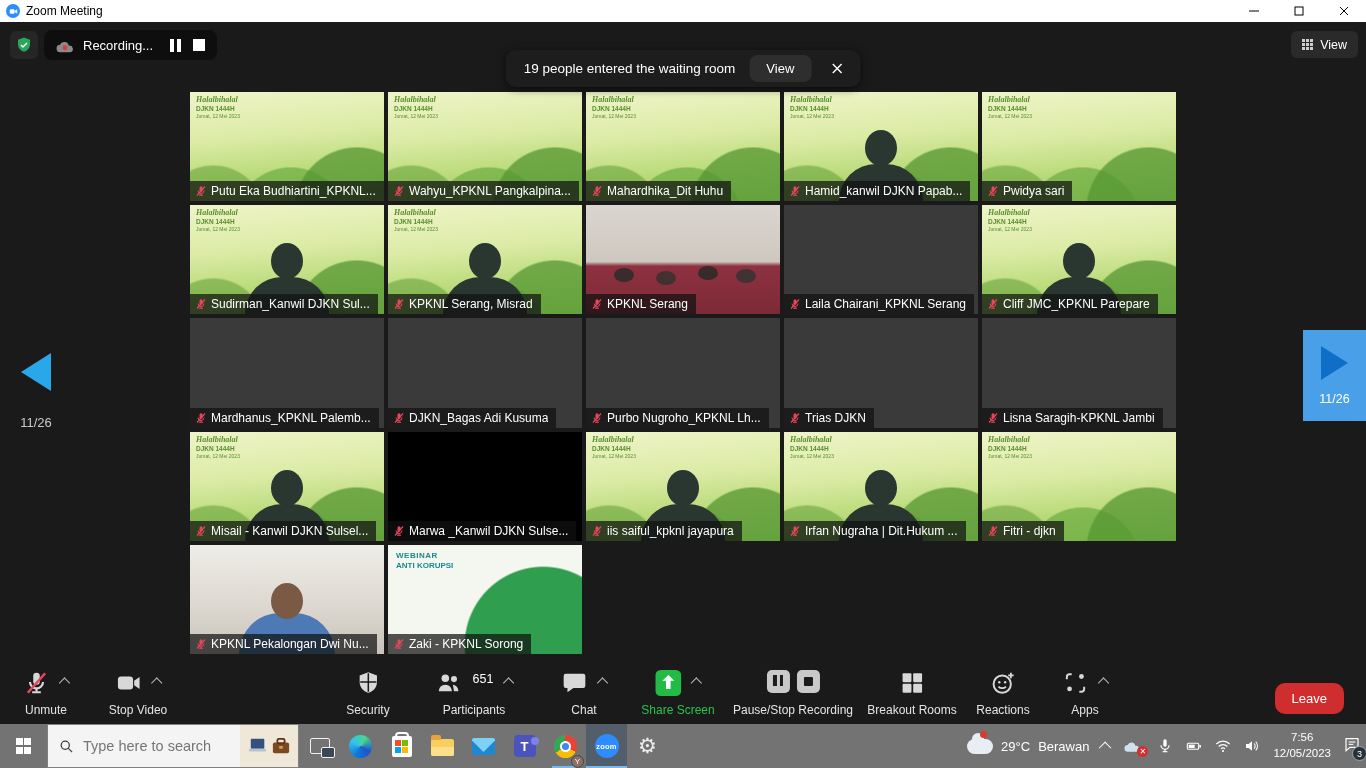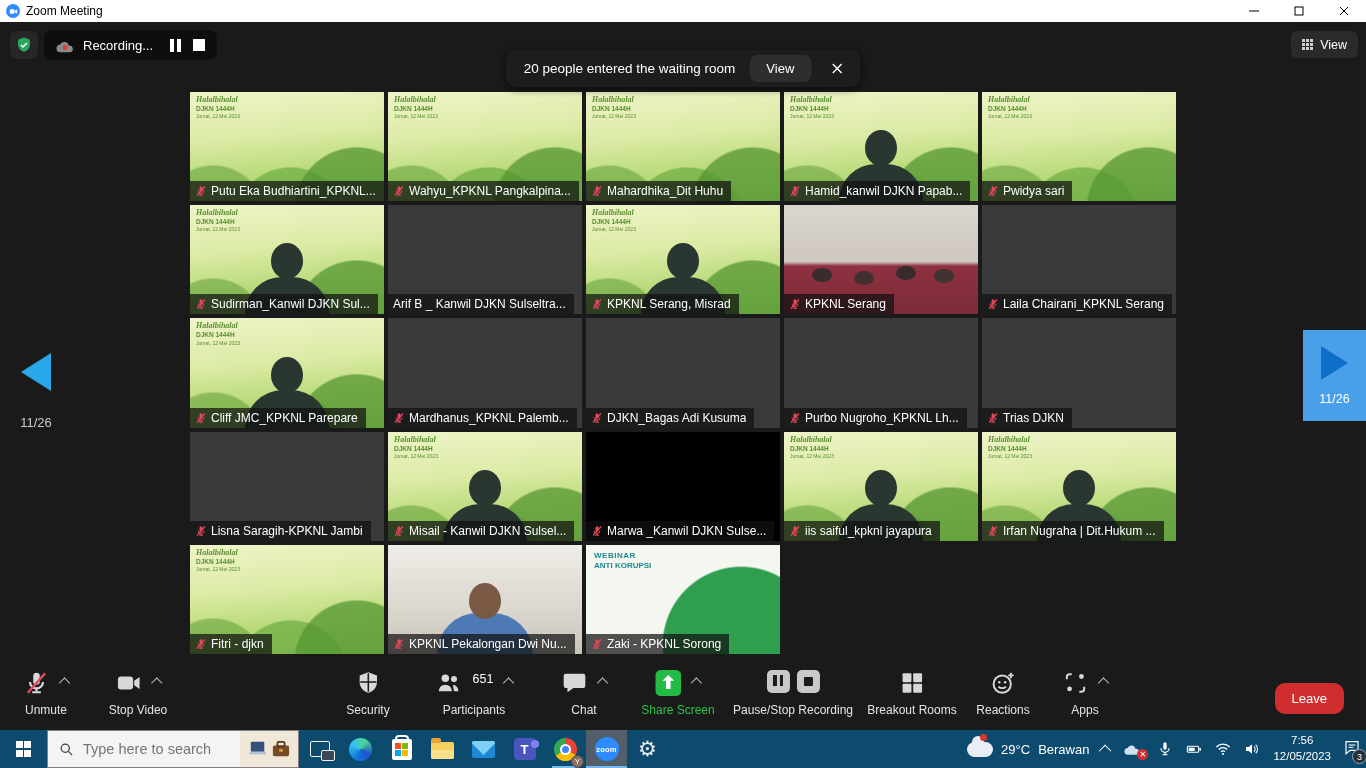--- a/index.html
+++ b/index.html
@@ -88,21 +88,21 @@
   .tb-count { color:#fff; font-size:12.5px; margin-top:2px; }
   .tb-label { margin-top:3px; white-space:nowrap; }
   .tb-green .tb-label { color:#2bc24c; }
   .ps { display:flex; gap:7px; }
   .ps-box { width:23px; height:23px; border-radius:5px; background:#c9c9c9; display:flex; align-items:center; justify-content:center; gap:3px; }
   .ps-bars i { display:inline-block; width:3.5px; height:11px; background:#1b1b1b; margin:0 1.5px; }
   .ps-sq { width:9px; height:9px; background:#1b1b1b; border-radius:1px; }
   .leave-btn { position:absolute; right:22px; bottom:16px; background:#d02e2e; color:#fff; border:none; border-radius:10px; font-size:13px; padding:8px 17px; font-family:inherit; }
 
   
-  .taskbar { position:absolute; left:0; right:0; bottom:0; height:38px; background:#0c4a6e; display:flex; align-items:stretch; z-index:50; }
+  .taskbar { position:absolute; left:0; right:0; bottom:0; height:44px; background:#737373; display:flex; align-items:stretch; z-index:50; }
   .tb-start { width:47px; display:flex; align-items:center; justify-content:center; }
   .win-logo { display:grid; grid-template-columns:7px 7px; grid-auto-rows:7px; gap:1.5px; }
   .win-logo i { background:#fff; }
   .search-box { width:252px; background:#f4f4f4; border:1px solid #808080; display:flex; align-items:center; gap:9px; padding-left:11px; position:relative; }
   .search-box input { border:none; outline:none; background:transparent; font-size:14.5px; color:#444; width:140px; font-family:inherit; }
   .search-deco { position:absolute; right:0; top:0; bottom:0; width:58px; background:#efe7d8; display:flex; align-items:center; justify-content:center; gap:2px; }
   .tb-app { width:41px; display:flex; align-items:center; justify-content:center; position:relative; }
   .tb-app.running::after { content:""; position:absolute; bottom:0; left:7px; right:7px; height:2.5px; background:#76b9ed; }
   .tb-app.active { background:#525e6a; }
   .tb-app.active::after { left:0; right:0; }
@@ -207,21 +207,21 @@
           <i></i>
           <i></i>
           <i></i>
           <i></i>
           <i></i>
         </span>
       <span>View</span>
     </div>
 
     <div class="toast">
-      <span class="toast-text">20 people entered the waiting room</span>
+      <span class="toast-text">19 people entered the waiting room</span>
       <button class="toast-view">View</button>
       <span class="toast-x"><svg width="11" height="11" viewBox="0 0 10 10">
             <path d="M1 1l8 8M9 1l-8 8" stroke="#fff" stroke-width="1.3"></path>
           </svg></span>
     </div>
 
     <div class="vgrid" id="vgrid">
   <div class="tile bg-green">
           <div class="vbg">
             <span class="l1">Halalbihalal</span>
@@ -327,25 +327,20 @@
               <line x1="12" y1="17" x2="12" y2="20" stroke="#e8475a" stroke-width="2"></line>
               <line x1="8" y1="20.5" x2="16" y2="20.5" stroke="#e8475a" stroke-width="2"></line>
               <line x1="4" y1="21" x2="20" y2="3" stroke="#e8475a" stroke-width="2.4"></line>
             </svg>
       <span class="nm">Sudirman_Kanwil DJKN Sul...</span>
     </div>
   <div class="sil-body"></div>
           <div class="sil-head"></div>
         </div>
 
-  <div class="tile bg-gray">
-    <div class="tile-label">
-      <span class="nm">Arif B _ Kanwil DJKN Sulseltra...</span>
-    </div>
-  </div>
 
   <div class="tile bg-green">
           <div class="vbg">
             <span class="l1">Halalbihalal</span>
             <span class="l2">DJKN 1444H</span>
             <span class="l3">Jumat, 12 Mei 2023</span>
           </div>
     <div class="tile-label">
             <svg viewBox="0 0 24 24">
               <rect x="9" y="2.5" width="6" height="11" rx="3" fill="#e8475a"></rect>

